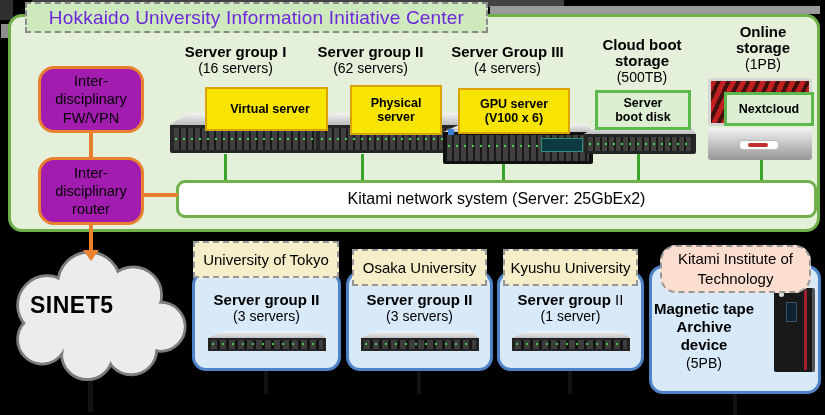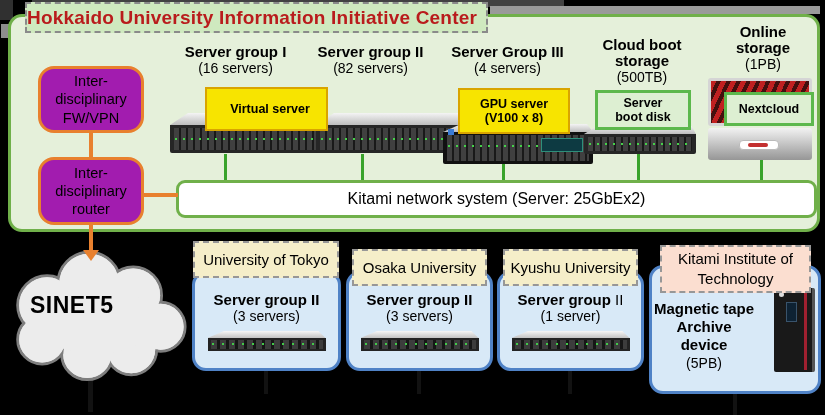--- a/index.html
+++ b/index.html
@@ -10,22 +10,22 @@
   
   #bar1{left:32px;top:0;width:532px;height:7px;background:#424242;}
   #bar2{left:490px;top:6px;width:330px;height:8px;background:#9a9a9a;}
   #blk1{left:0;top:0;width:13px;height:20px;background:#303030;}
   #blk2{left:1px;top:24px;width:11px;height:14px;background:#8d8d8d;}
 
   
   #panel{left:8px;top:14px;width:806px;height:212px;background:#e5f0da;
          border:3px solid #70b04a;border-radius:14px;}
   #titlebox{left:25px;top:2px;width:459px;height:27px;background:#cfe9bf;
-            border:2px dashed #8a8a8a;line-height:27px;
-            font-size:19px;font-weight:700;color:#b91c1c;letter-spacing:.2px;z-index:5;}
+            border:2px dashed #8a8a8a;text-align:center;line-height:27px;
+            font-size:19px;font-weight:400;color:#6d28d9;letter-spacing:.2px;z-index:5;}
 
   
   .obox{background:#a21caf;border:3px solid #e8802e;border-radius:16px;z-index:4;
         display:flex;align-items:center;justify-content:center;text-align:center;
         font-size:14.5px;line-height:1.25;}
   #fwbox{left:38px;top:66px;width:100px;height:61px;}
   #rtbox{left:38px;top:157px;width:100px;height:62px;}
 
   
   .oline{background:#e8802e;z-index:3;}
@@ -115,21 +115,21 @@
 
   
   .inst{background:#d8e9f7;border:3px solid #4f82c6;border-radius:14px;z-index:2;
         text-align:center;}
   #i1{left:192px;top:271px;width:143px;height:94px;}
   #i2{left:346px;top:271px;width:141px;height:94px;}
   #i3{left:497px;top:271px;width:141px;height:94px;}
   #i4{left:649px;top:265px;width:166px;height:123px;}
   .hdr{border:2px dashed #979797;text-align:center;font-size:15px;z-index:3;}
   .hdr.cream{background:#f5eec9;line-height:33px;height:33px;}
-  .hdr.pink{background:#fbded0;line-height:20px;padding-top:2px;height:42px;}
+  .hdr.pink{background:#fbded0;line-height:20px;padding-top:2px;height:42px;border-radius:16px;}
   #h1{left:193px;top:241px;width:142px;}
   #h2{left:352px;top:249px;width:131px;}
   #h3{left:503px;top:249px;width:131px;}
   #h4{left:660px;top:245px;width:147px;}
   .inst .grp{margin-top:17px;font-weight:bold;font-size:15px;line-height:17px;}
   .inst .grp .sfx{font-weight:bold;}
   .inst .grp .sfx.thin{font-weight:normal;}
   .inst .cnt{font-size:14px;line-height:16px;}
 
   
@@ -185,42 +185,46 @@
   <div class="abs obox" id="rtbox">Inter-disciplinary router</div>
 
   <div class="abs" id="netbar">Kitami network system (Server: 25GbEx2)</div>
 
   <div class="abs gtitle" id="gt1">
     <div class="b">Server group I</div>
     <div class="r">(16 servers)</div>
   </div>
   <div class="abs gtitle" id="gt2">
     <div class="b">Server group II</div>
-    <div class="r">(82 servers)</div>
+    <div class="r">(62 servers)</div>
   </div>
   <div class="abs gtitle" id="gt3">
     <div class="b">Server Group III</div>
     <div class="r">(4 servers)</div>
   </div>
   <div class="abs gtitle" id="gt4">
     <div class="b">Cloud boot storage</div>
     <div class="r">(500TB)</div>
   </div>
   <div class="abs gtitle" id="gt5">
     <div class="b">Online storage</div>
     <div class="r">(1PB)</div>
   </div>
 
   <div class="abs tag yellow" id="tg1">
     <div>Virtual server</div>
 
   </div>
+  <div class="abs tag yellow" id="tg2">
+    <div>Physical</div>
+    <div>server</div>
+  </div>
   <div class="abs tag yellow" id="tg3">
     <div>GPU server</div>
-    <div>(V100 x 8)</div>
+    <div>(V100 x 6)</div>
   </div>
   <div class="abs tag green" id="tg4">
     <div>Server</div>
     <div>boot disk</div>
   </div>
   <div class="abs tag green" id="tg5">
     <div>Nextcloud</div>
 
   </div>
 

